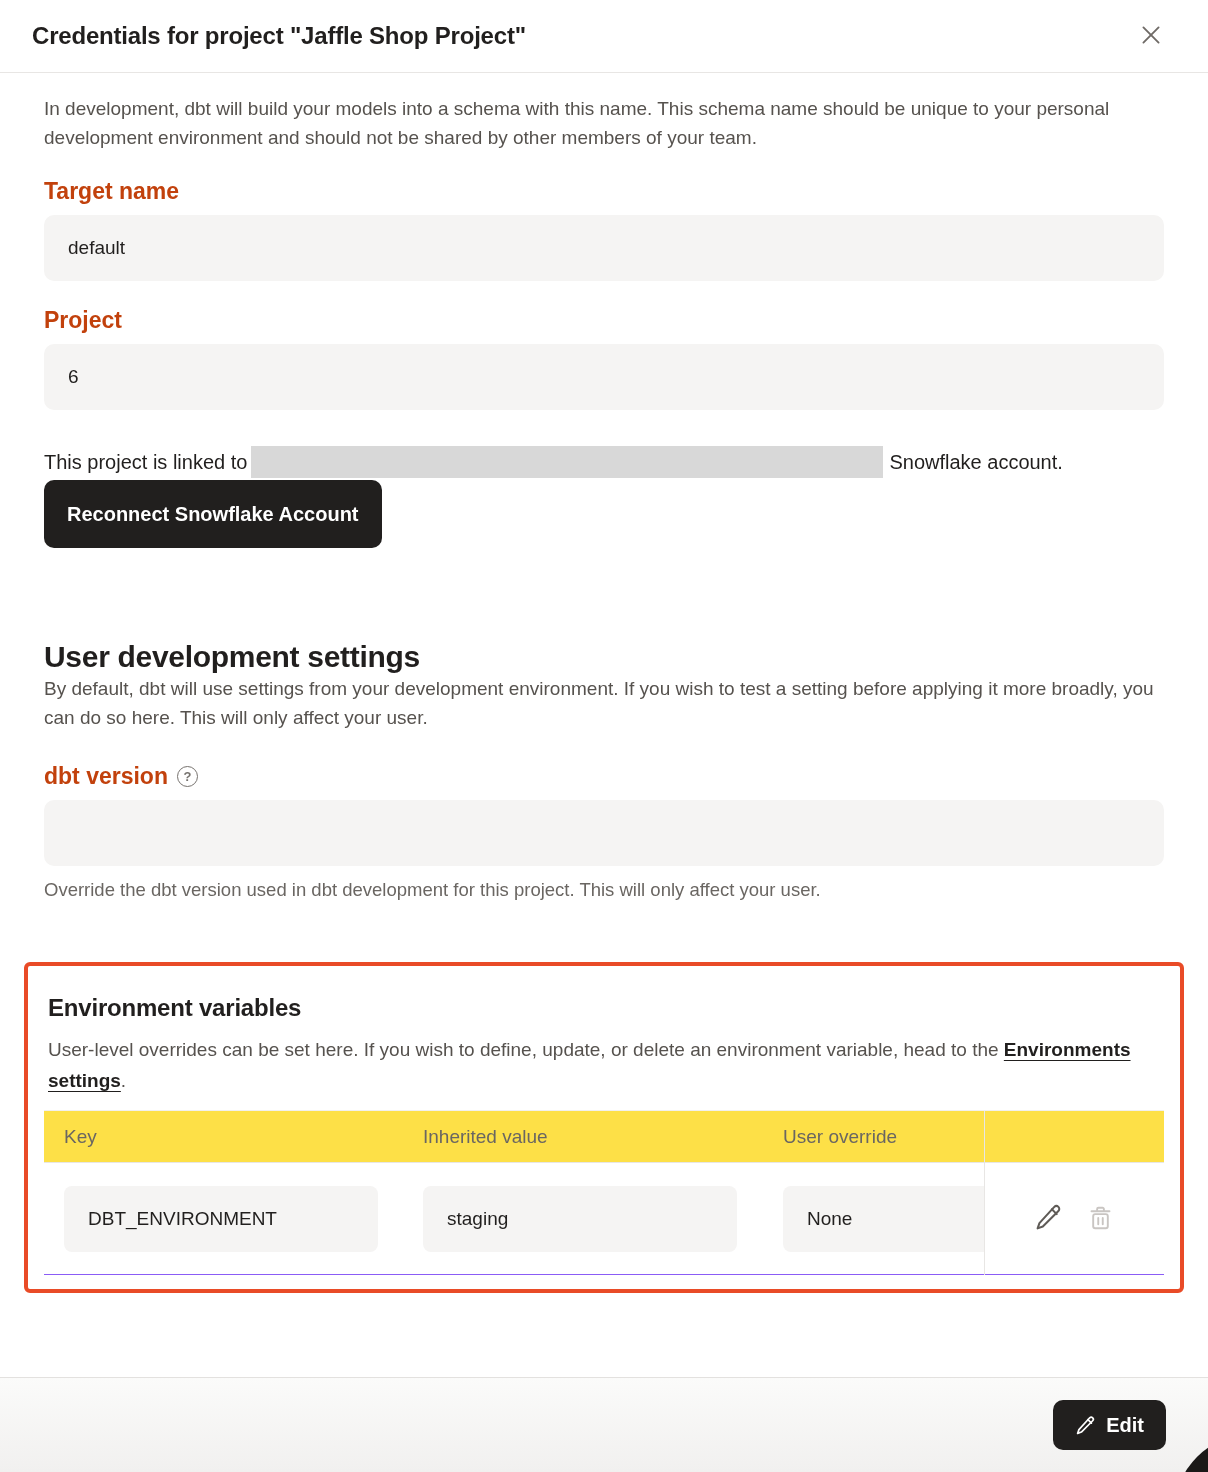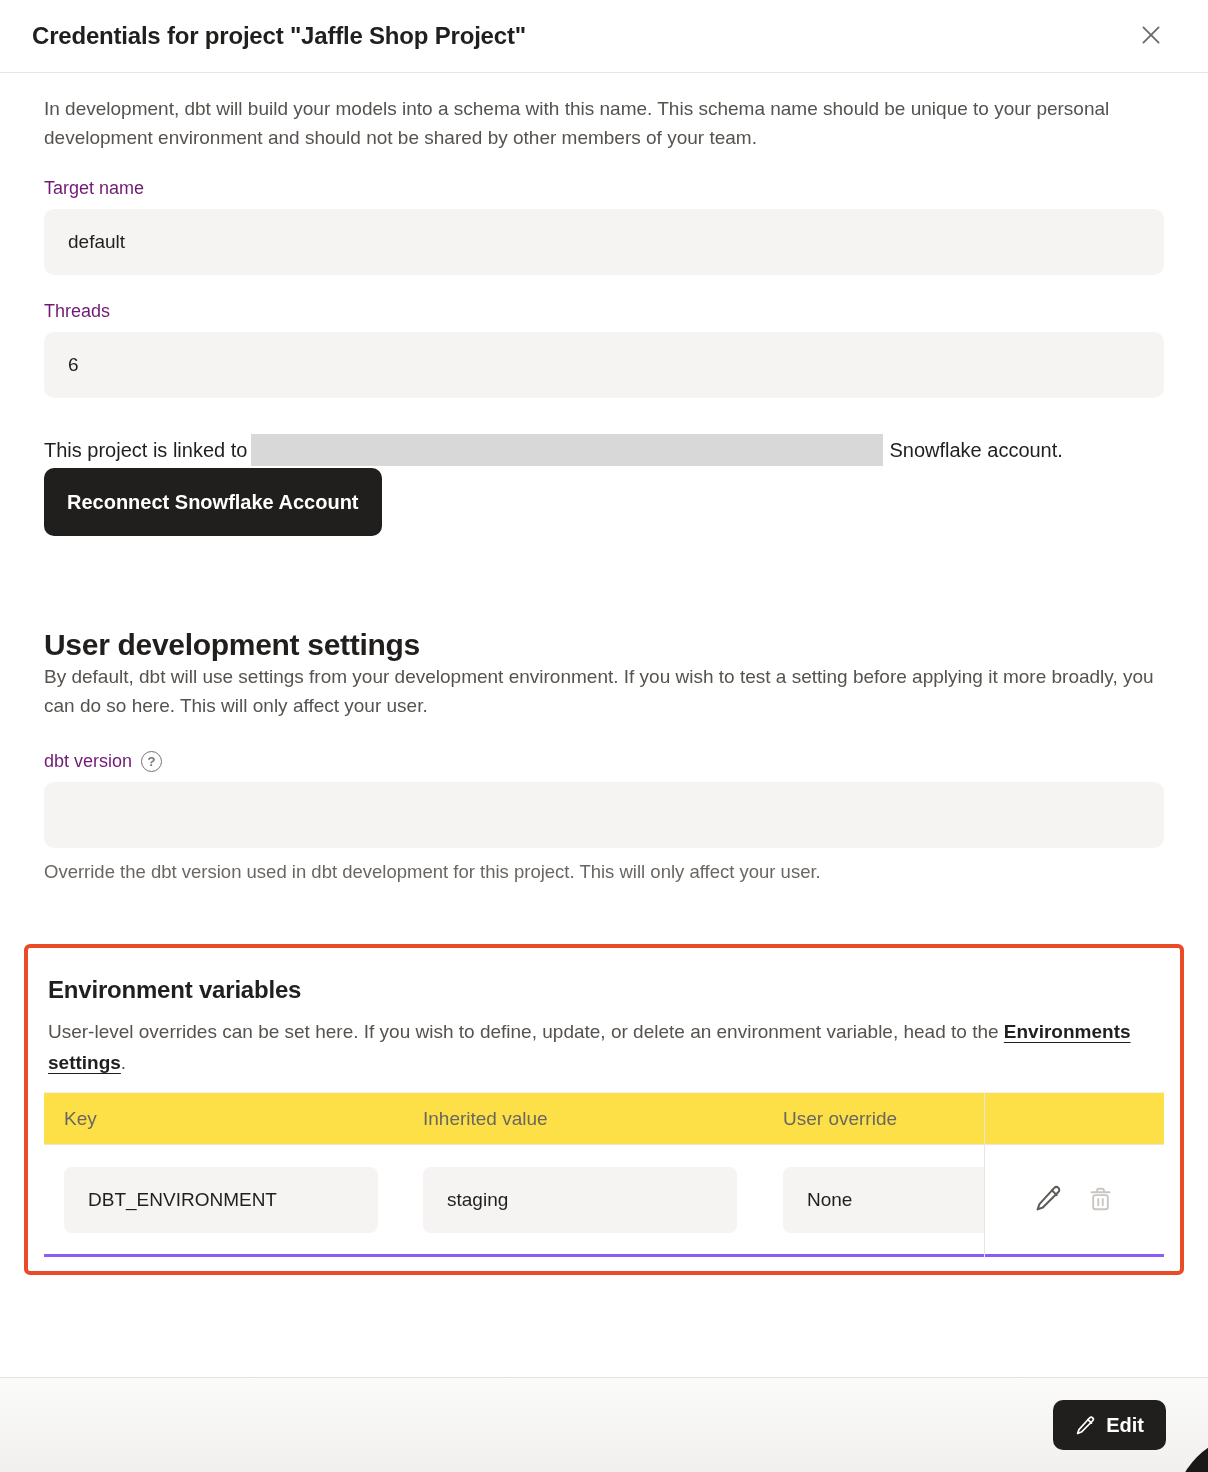--- a/index.html
+++ b/index.html
@@ -11,21 +11,21 @@
   }
   .modal-header{
     height:73px; padding:0 42px 0 32px;
     display:flex; align-items:center; justify-content:space-between;
     border-bottom:1px solid #e8e6e4;
   }
   .modal-title{ font-size:24px; font-weight:700; letter-spacing:-0.2px; }
   .close-btn{ width:30px; height:30px; display:flex; align-items:center; justify-content:center; cursor:pointer; background:none; border:none; }
   .content{ padding:0 44px; }
   .intro{ margin-top:21px; font-size:19px; line-height:29px; color:#56524e; }
-  .field-label{ margin-top:26px; font-size:18px; font-weight:400; color:#701a75; }
+  .field-label{ margin-top:26px; font-size:23px; font-weight:700; color:#c2410c; }
   .text-input{
     margin-top:10px; height:66px; width:1120px;
     background:#f5f4f3; border-radius:10px;
     font-size:19px; color:#211f1e; line-height:66px;
     padding:0 24px;
   }
   .helper{ margin-top:13px; font-size:18.5px; color:#6a6662; }
   .linked-text{ margin-top:34px; font-size:20px; line-height:36px; color:#211f1e; }
   .redaction{ display:inline-block; width:632px; height:32px; background:#d8d8d8; vertical-align:-9px; margin:0 6px 0 4px; }
   .btn-dark{
@@ -53,21 +53,21 @@
   .env-table{ margin-top:14px; position:relative; width:1120px; border-top:1px solid #f1f0ee; }
   .t-head{
     display:grid; grid-template-columns:359px 360px 221px 1fr;
     height:52px; align-items:center; background:#fde047;
     border-bottom:1px solid #e8e6e4;
   }
   .t-head .th{ padding-left:20px; font-size:19px; color:#6a6662; }
   .t-row{
     display:grid; grid-template-columns:359px 360px 221px 1fr;
     height:112px; align-items:center;
-    border-bottom:3px solid #8b5cf6;
+    border-bottom:1px solid #8b5cf6;
   }
   .cell-pill{
     margin-left:20px; height:66px; line-height:66px;
     background:#f5f4f3; border-radius:8px;
     font-size:19px; color:#211f1e; padding:0 24px;
     white-space:nowrap; overflow:hidden;
   }
   .pill-fixed{ width:314px; }
   .pill-fill{ margin-right:0; border-top-right-radius:0; border-bottom-right-radius:0; padding-right:0; }
   .v-divider{ position:absolute; left:940px; top:0; bottom:0; width:1px; background:#e8e6e4; }
@@ -101,21 +101,21 @@
   </button>
 </div>
 
 <div class="content">
 
   <p class="intro">In development, dbt will build your models into a schema with this name. This schema name should be unique to your personal development environment and should not be shared by other members of your team.</p>
 
   <div class="field-label">Target name</div>
   <div class="text-input">default</div>
 
-  <div class="field-label">Threads</div>
+  <div class="field-label">Project</div>
   <div class="text-input">6</div>
 
   <p class="linked-text"><span>This project is linked to</span><span class="redaction"></span><span>Snowflake account.</span></p>
 
   <button class="btn-dark reconnect-btn">Reconnect Snowflake Account</button>
 
   <h2 class="section-heading">User development settings</h2>
   <p class="section-desc">By default, dbt will use settings from your development environment. If you wish to test a setting before applying it more broadly, you can do so here. This will only affect your user.</p>
 
   <div class="label-row">

